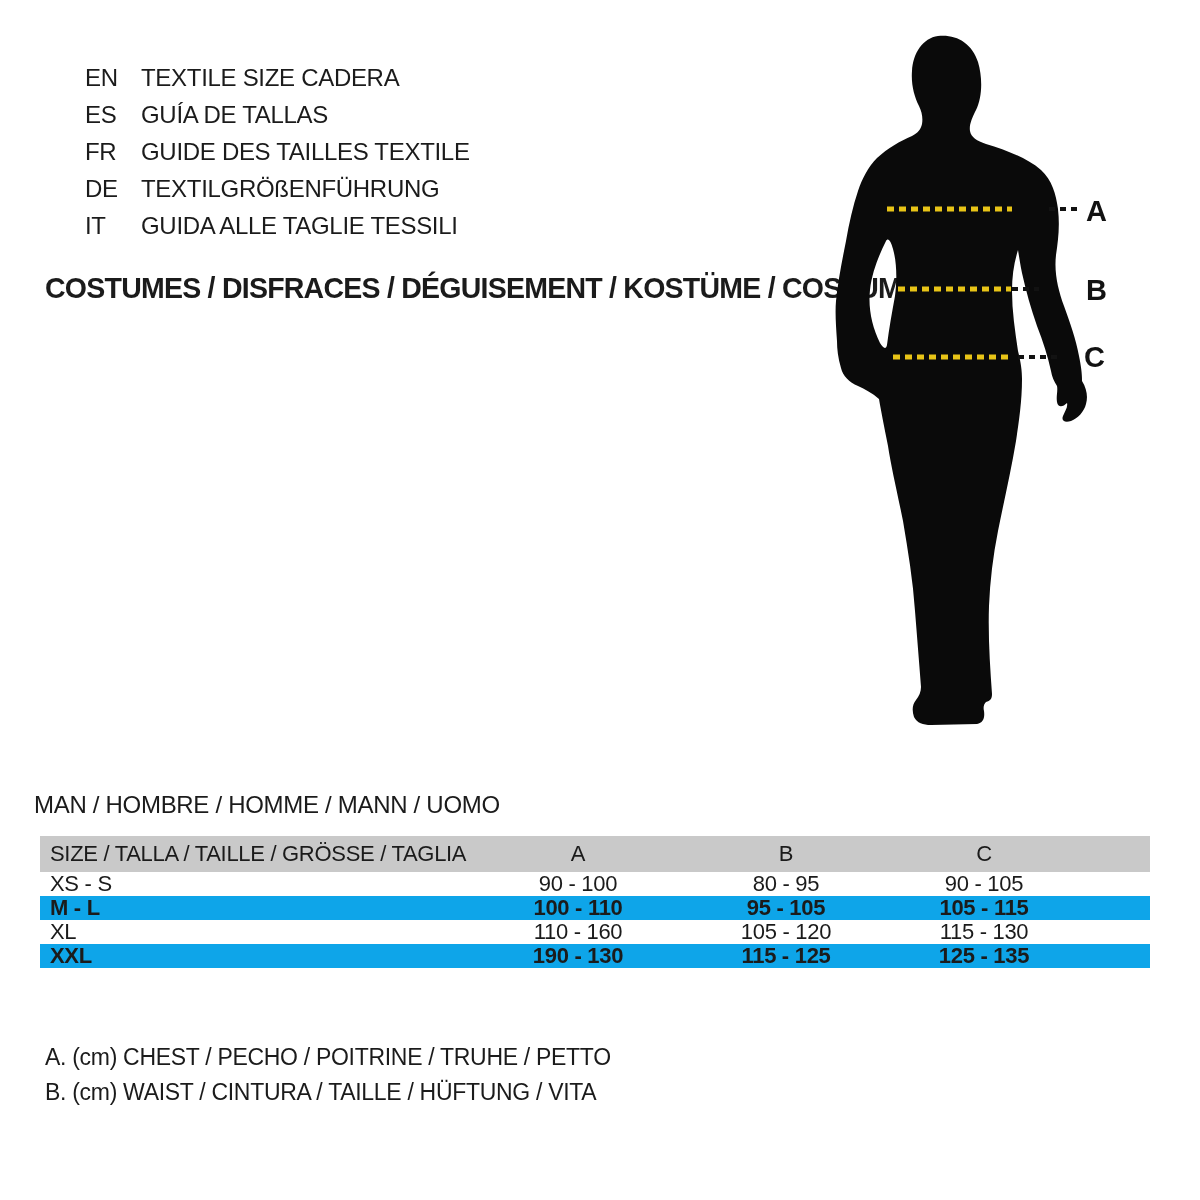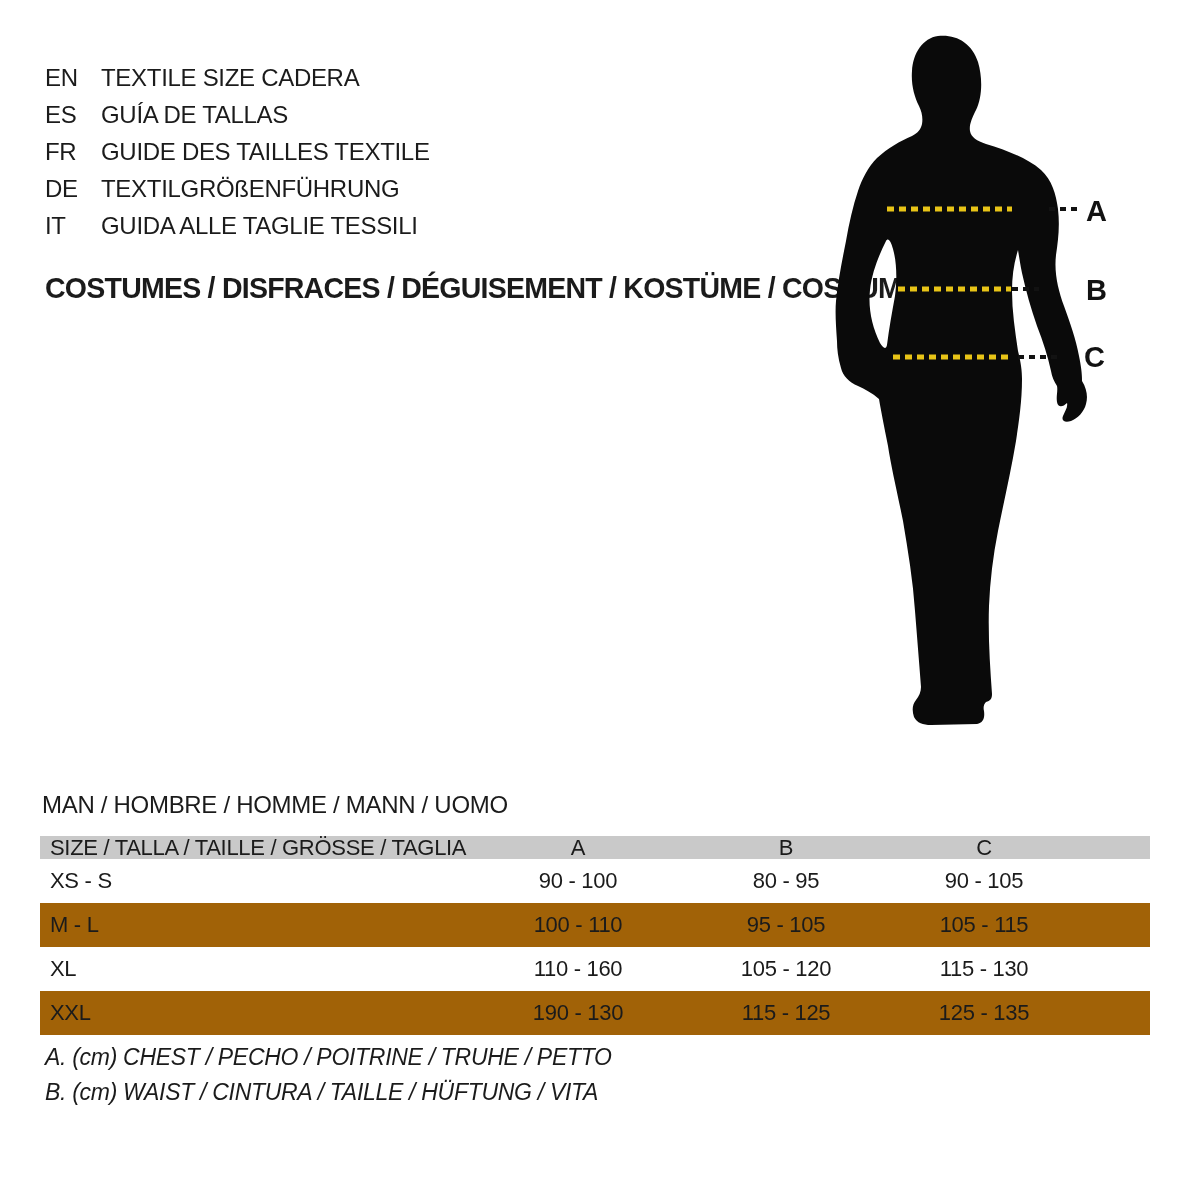--- a/index.html
+++ b/index.html
@@ -10,53 +10,53 @@
     height: 1200px;
     background: #ffffff;
     overflow: hidden;
     font-family: "Liberation Sans", sans-serif;
     color: #1b1b1b;
     letter-spacing: -0.3px;
   }
 
   
   .langs { position: absolute; left: 45px; top: 59px; }
-  .lang-row { display: flex; height: 37px; align-items: center; font-size: 24px; font-weight: 500; }
+  .lang-row { display: flex; height: 37px; align-items: center; font-size: 24px; font-weight: 500; margin-left: 40px; }
   .lang-code { width: 56px; flex: 0 0 56px; }
 
   
   .category {
     position: absolute; left: 45px; top: 271px;
     font-size: 30px; font-weight: 700; letter-spacing: -0.8px;
     transform: scaleX(0.95); transform-origin: 0 50%;
     white-space: nowrap;
   }
 
   
   .figure { position: absolute; left: 780px; top: 20px; width: 420px; height: 740px; }
 
   
-  .section-title { position: absolute; left: 42px; top: 791px; font-size: 24px; font-weight: 500; text-align: right; }
+  .section-title { position: absolute; left: 34px; top: 791px; font-size: 24px; font-weight: 500; text-align: right; }
 
   
   .size-table { position: absolute; left: 40px; top: 836px; width: 1110px; font-size: 22px; }
   .t-head {
-    display: flex; align-items: center; height: 23px;
+    display: flex; align-items: center; height: 36px;
     background: #c9c9c9; font-weight: 500;
   }
-  .t-row { display: flex; align-items: center; height: 44px; background: #ffffff; }
-  .t-row.alt { background: #a16207; }
+  .t-row { display: flex; align-items: center; height: 24px; background: #ffffff; }
+  .t-row.alt { background: #0ea5e9; font-weight: bold; }
   .col-size { flex: 0 0 434px; padding-left: 10px; }
   .col-a, .col-b { flex: 0 0 208px; text-align: center; }
   .col-c { flex: 0 0 188px; text-align: center; }
   .col-fill { flex: 1 1 auto; }
 
   
   .legend { position: absolute; left: 45px; top: 1040px; }
-  .legend-line { height: 35px; display: flex; align-items: center; font-size: 23px; font-weight: 500; font-style: italic; }
+  .legend-line { height: 35px; display: flex; align-items: center; font-size: 23px; font-weight: 500; }
 </style>
 </head>
 <body>
 
 <div class="canvas">
 
   <div class="langs">
     <div class="lang-row">
       <span class="lang-code">EN</span>
       <span class="lang-label">TEXTILE SIZE CADERA</span>

